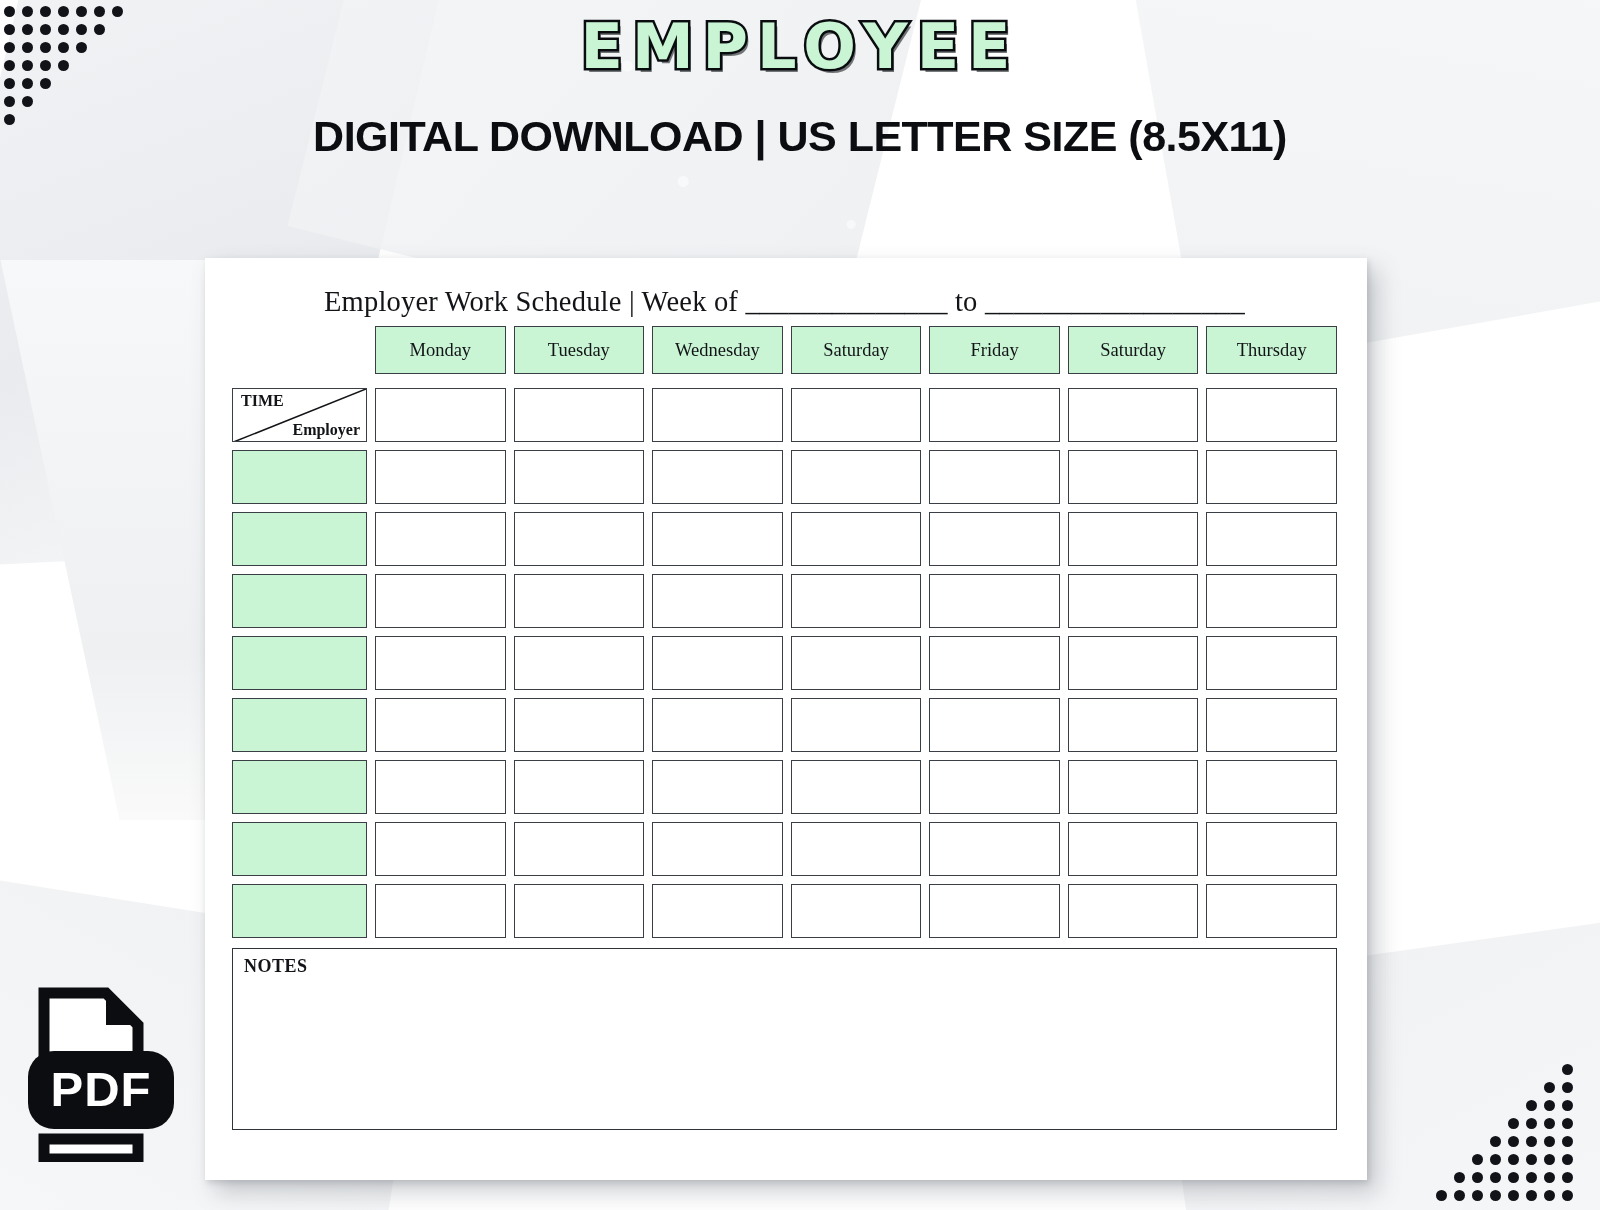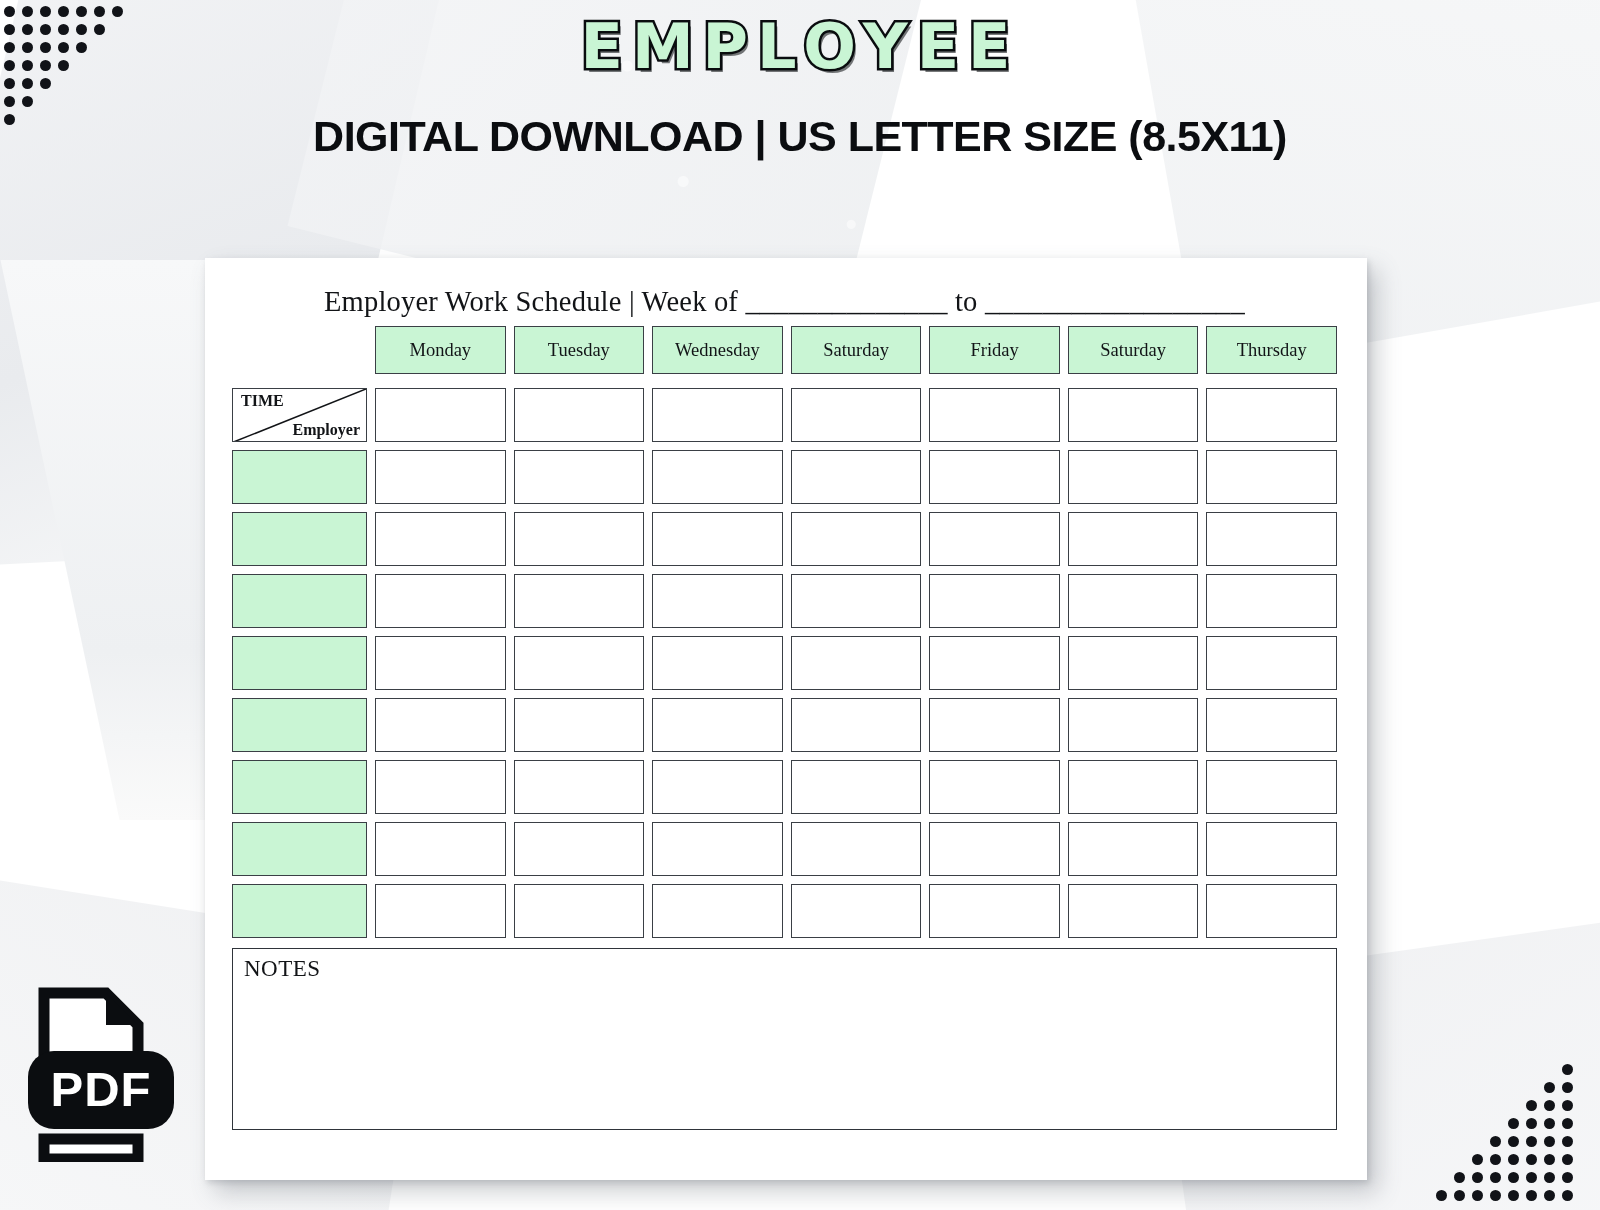--- a/index.html
+++ b/index.html
@@ -204,22 +204,22 @@
     margin-top: 10px;
     height: 182px;
     border: 1.8px solid #2f343a;
     background: #ffffff;
     position: relative;
   }
   #notes-label {
     position: absolute;
     left: 11px; top: 7px;
     font-family: "Liberation Serif", serif;
-    font-weight: 400;
-    font-size: 23px;
+    font-weight: 700;
+    font-size: 18px;
     letter-spacing: .5px;
     color: #121417;
   }
 
   
   #pdf-badge {
     position: absolute;
     z-index: 4;
     left: 26px;
     bottom: 48px;

